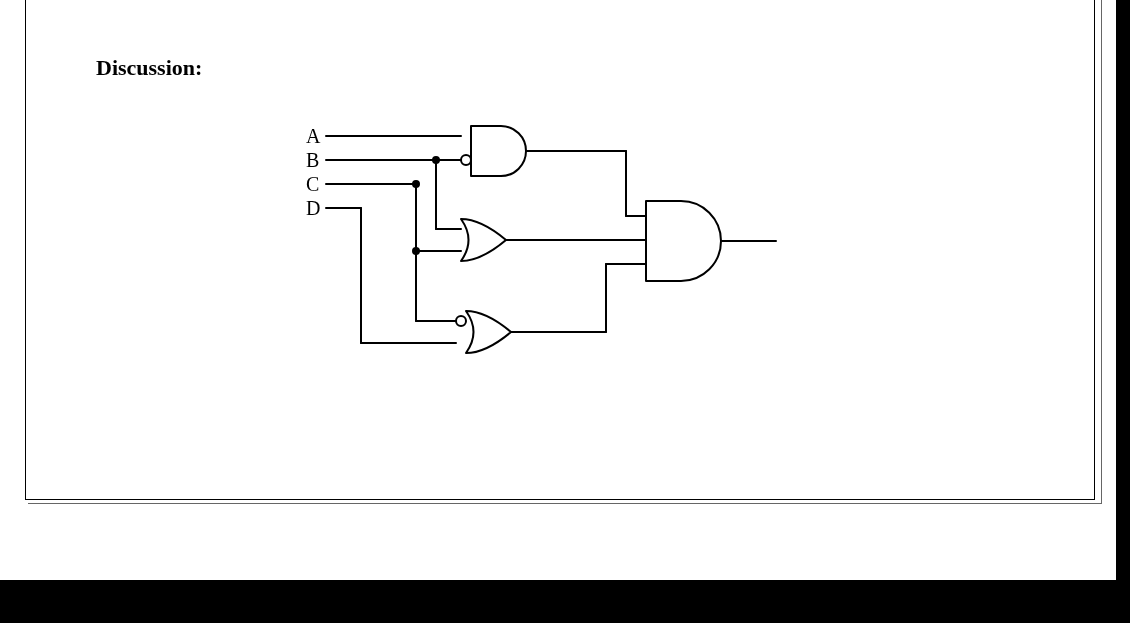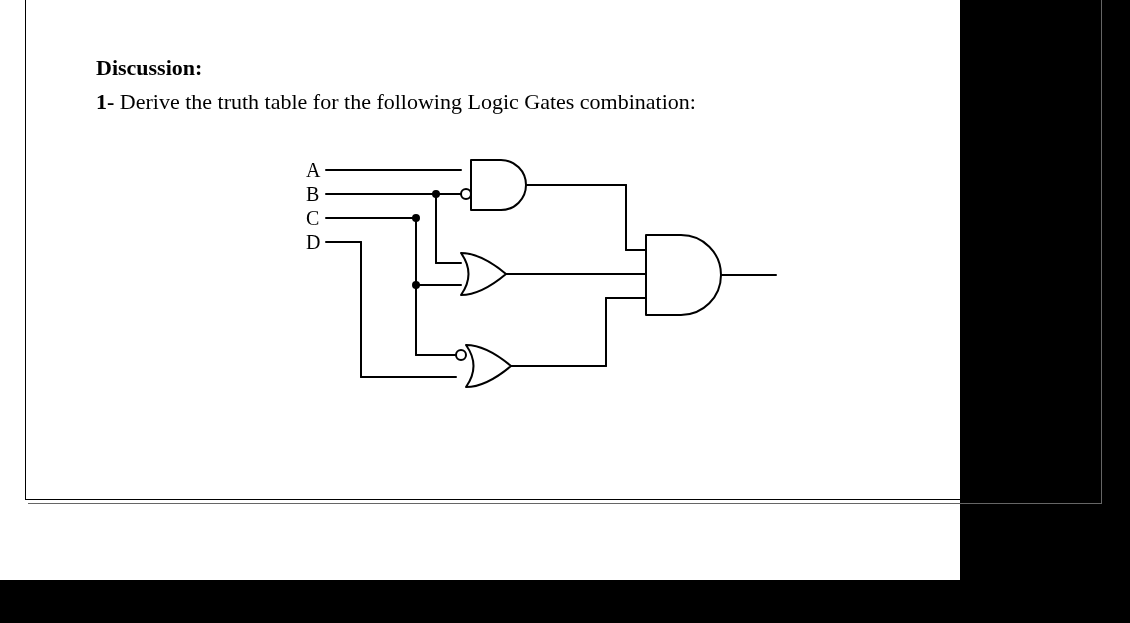--- a/index.html
+++ b/index.html
@@ -8,21 +8,21 @@
       height: 623px;
       background: #000;
       font-family: "Times New Roman", Times, serif;
       color: #000;
       position: relative;
     }
     .paper {
       position: absolute;
       top: 0;
       left: 0;
-      width: 960px;
+      width: 1116px;
       height: 580px;
       background: #fff;
     }
     .frame {
       position: absolute;
       top: 0;
       left: 25px;
       width: 1070px;
       height: 500px;
       border-left: 1px solid #000;
@@ -65,23 +65,20 @@
       font-family: "Times New Roman", Times, serif;
     }
   </style>
 </head>
 <body>
 
 <div class="paper">
   <div class="frame">
     <div class="content">
       <div class="heading">Discussion:</div>
-      <div class="question">
-        <span class="qnum">1-</span><span> Derive the truth table for the following Logic Gates combination:</span>
-      </div>
 
       <div class="diagram-wrap">
         <div class="input-label" style="left:0; top:4px;">A</div>
         <div class="input-label" style="left:0; top:28px;">B</div>
         <div class="input-label" style="left:0; top:52px;">C</div>
         <div class="input-label" style="left:0; top:76px;">D</div>
 
         <svg width="520" height="260" viewBox="0 0 520 260">
           <g stroke="#000" stroke-width="2" fill="none" stroke-linecap="round" stroke-linejoin="round">
 

